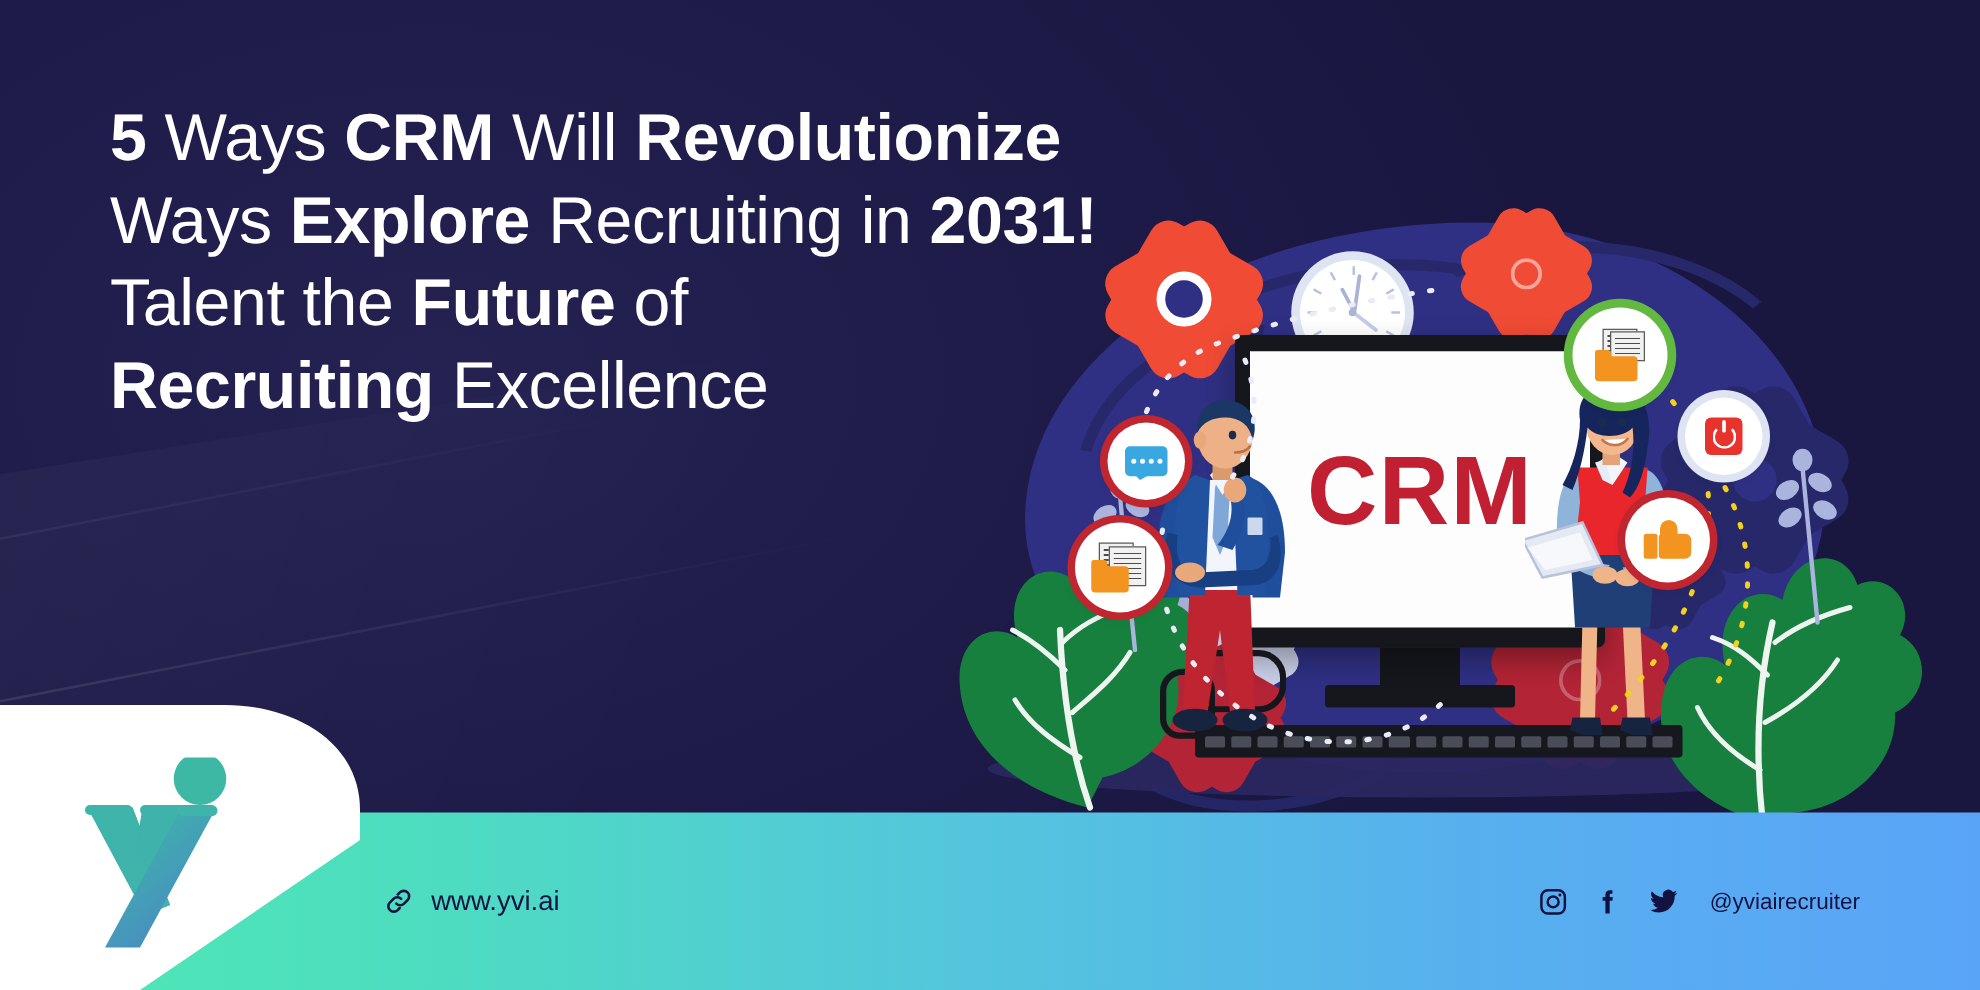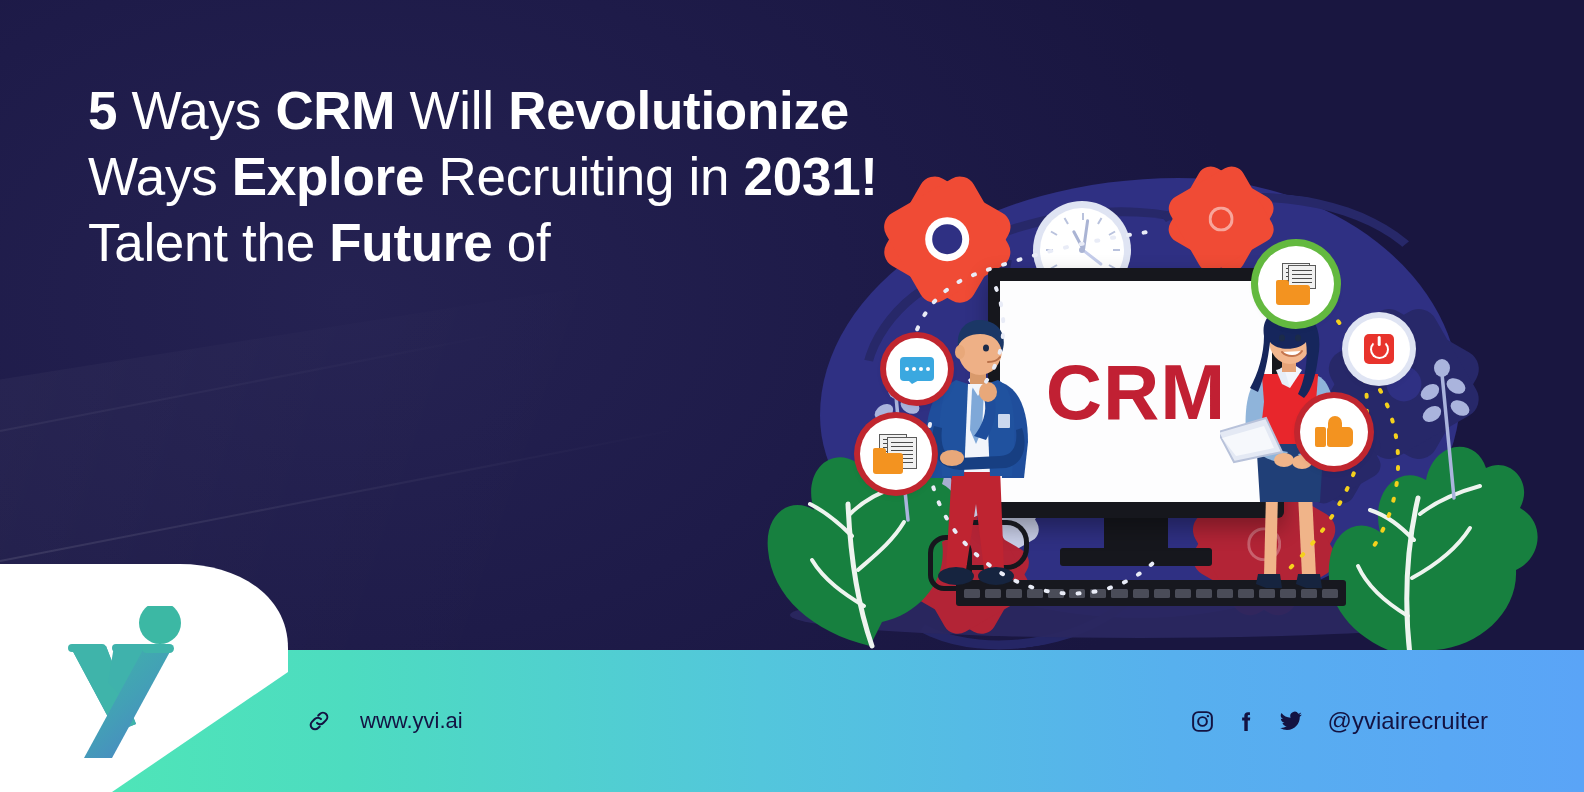--- a/index.html
+++ b/index.html
@@ -304,33 +304,33 @@
   }
   .footer-inner {
     position: absolute;
     inset: 0;
     display: flex;
     align-items: center;
   }
   .foot-url {
     position: absolute;
     left: 306px;
-    display: flex; align-items: center; gap: 28px;
+    display: flex; align-items: center; gap: 13px;
     color: #131342;
     font-size: 22px;
     font-weight: 400;
   }
   .foot-social {
     position: absolute;
     right: 96px;
     display: flex; align-items: center; gap: 18px;
     color: #131342;
     font-size: 22px;
   }
-  .foot-handle { margin-left: 6px; color:#131342; font-size: 24px; }
+  .foot-handle { margin-left: 6px; color:#131342; font-size: 18px; }
   .soc-ico { display:flex; align-items:center; justify-content:center; width:26px; height:26px; }
 
   
   .logo-panel {
     position: absolute;
     left: 0; bottom: 0;
     width: 288px;
     height: 228px;
     z-index: 60;
   }
@@ -354,20 +354,23 @@
 
   <div class="headline">
     <span class="ln">
       <span class="bd">5</span><span class="lt"> Ways </span><span class="bd">CRM</span><span class="lt"> Will </span><span class="bd">Revolutionize</span>
     </span>
     <span class="ln">
       <span class="lt">Ways </span><span class="bd">Explore</span><span class="lt"> Recruiting in </span><span class="bd">2031!</span>
     </span>
     <span class="ln">
       <span class="lt">Talent the </span><span class="bd">Future</span><span class="lt"> of</span>
+    </span>
+    <span class="ln">
+      <span class="bd">Recruiting</span><span class="lt"> Excellence</span>
     </span>
   </div>
 
   <div class="illus">
 
     <div class="blob"></div>
     <div class="blob-arc arc1"></div>
     <div class="blob-arc arc2"></div>
     <div class="blob-arc arc3"></div>
     <div class="blob-arc arc4"></div>

